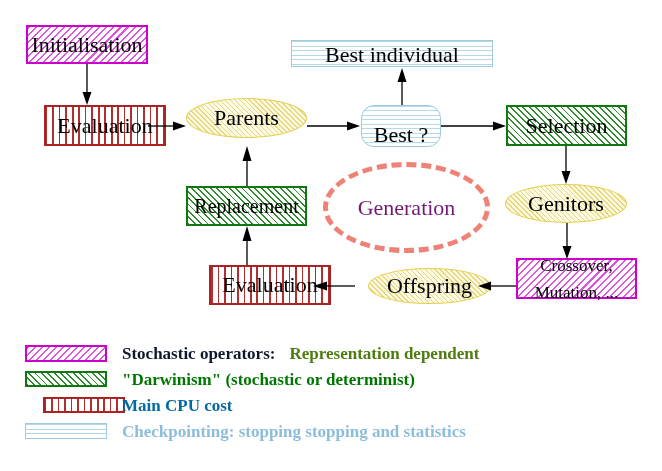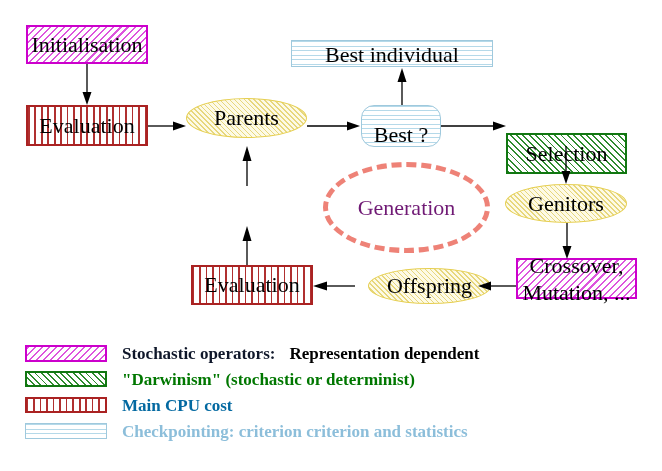--- a/index.html
+++ b/index.html
@@ -20,48 +20,49 @@
     background:repeating-linear-gradient(135deg,#dd55dd 0,#dd55dd 1.5px,#ffffff 1.5px,#ffffff 5px);
     border:2px solid #cc00cc;
   }
   .p-green {
     background:repeating-linear-gradient(45deg,#2e8b2e 0,#2e8b2e 1.3px,#ffffff 1.3px,#ffffff 4.5px);
     border:2px solid #117711;
   }
   .p-red {
     background:repeating-linear-gradient(90deg,#b03030 0,#b03030 1.5px,#ffffff 1.5px,#ffffff 6.5px);
     border:2px solid #aa2222;
+    margin-left:18px;
   }
   .p-cyan {
     background:repeating-linear-gradient(180deg,#b5d9e9 0,#b5d9e9 1px,#ffffff 1px,#ffffff 4.5px);
     border:1.5px solid #9fc9dd;
     align-items:flex-end;
   }
   .p-yellow {
     background:repeating-linear-gradient(45deg,#e7d77d 0,#e7d77d 1px,#fdfae6 1px,#fdfae6 3.5px);
     border:1.5px solid #e6cf52;
   }
   .generation {
     border:5px dashed #ee8277; border-radius:50%;
     color:#701a75; background:transparent; font-size:22px;
   }
-  .crossover-label { font-size:22px; line-height:19px; white-space:nowrap;gap:8px; }
+  .crossover-label { font-size:17px; line-height:19px; white-space:nowrap;gap:8px; }
 
   .arrows { position:absolute; left:0; top:0; pointer-events:none; z-index:6; }
   .arrows line { stroke:#000; stroke-width:1.3; }
   .arrows polygon { fill:#000; }
 
   
   .swatch { position:absolute; left:25px; width:82px; box-sizing:border-box; }
   .legend-text {
     position:absolute; left:122px; font-weight:bold; font-size:17px;
     white-space:nowrap; line-height:20px;
   }
   .lt-magenta { color:#0f172a; }
-  .lt-gold   { color:#000000; }
+  .lt-gold   { color:#4d7c0f; }
   .lt-green  { color:#007700; }
   .lt-red    { color:#0369a1; }
   .lt-blue   { color:#8cbeda; }
   .gap { display:inline-block; width:14px; }
 </style>
 </head>
 <body>
 
 <div class="stage">
 
@@ -78,24 +79,27 @@
   </div>
 
   <div class="node p-yellow ellipse" style="left:186px;top:98px;width:121px;height:40px;">
     <span>Parents</span>
   </div>
 
   <div class="node p-cyan" style="left:361px;top:105px;width:80px;height:42px;border-radius:13px;">
     <span>Best ?</span>
   </div>
 
-  <div class="node p-green" style="left:506px;top:105px;width:121px;height:41px;margin-top:28px;">
+  <div class="node p-green" style="left:506px;top:105px;width:121px;height:41px;">
     <span>Selection</span>
   </div>
 
+  <div class="node p-green" style="left:186px;top:186px;width:121px;height:40px;font-size:20px;">
+    <span>Replacement</span>
+  </div>
 
   <div class="node generation" style="left:323px;top:162px;width:167px;height:91px;">
     <span>Generation</span>
   </div>
 
   <div class="node p-yellow ellipse" style="left:505px;top:184px;width:122px;height:39px;">
     <span>Genitors</span>
   </div>
 
   <div class="node p-red" style="left:191px;top:265px;width:122px;height:40px;">
@@ -163,15 +167,15 @@
     <span class="lt-magenta">Stochastic operators:</span><span class="gap"></span><span class="lt-gold">Representation dependent</span>
   </div>
 
   <div class="swatch p-green" style="top:371px;height:16px;"></div>
   <div class="legend-text lt-green" style="top:370px;">"Darwinism" (stochastic or determinist)</div>
 
   <div class="swatch p-red" style="top:397px;height:16px;"></div>
   <div class="legend-text lt-red" style="top:396px;">Main CPU cost</div>
 
   <div class="swatch p-cyan" style="top:423px;height:16px;"></div>
-  <div class="legend-text lt-blue" style="top:422px;">Checkpointing: criterion criterion and statistics</div>
+  <div class="legend-text lt-blue" style="top:422px;">Checkpointing: stopping stopping and statistics</div>
 
 </div>
 
 </body></html>

